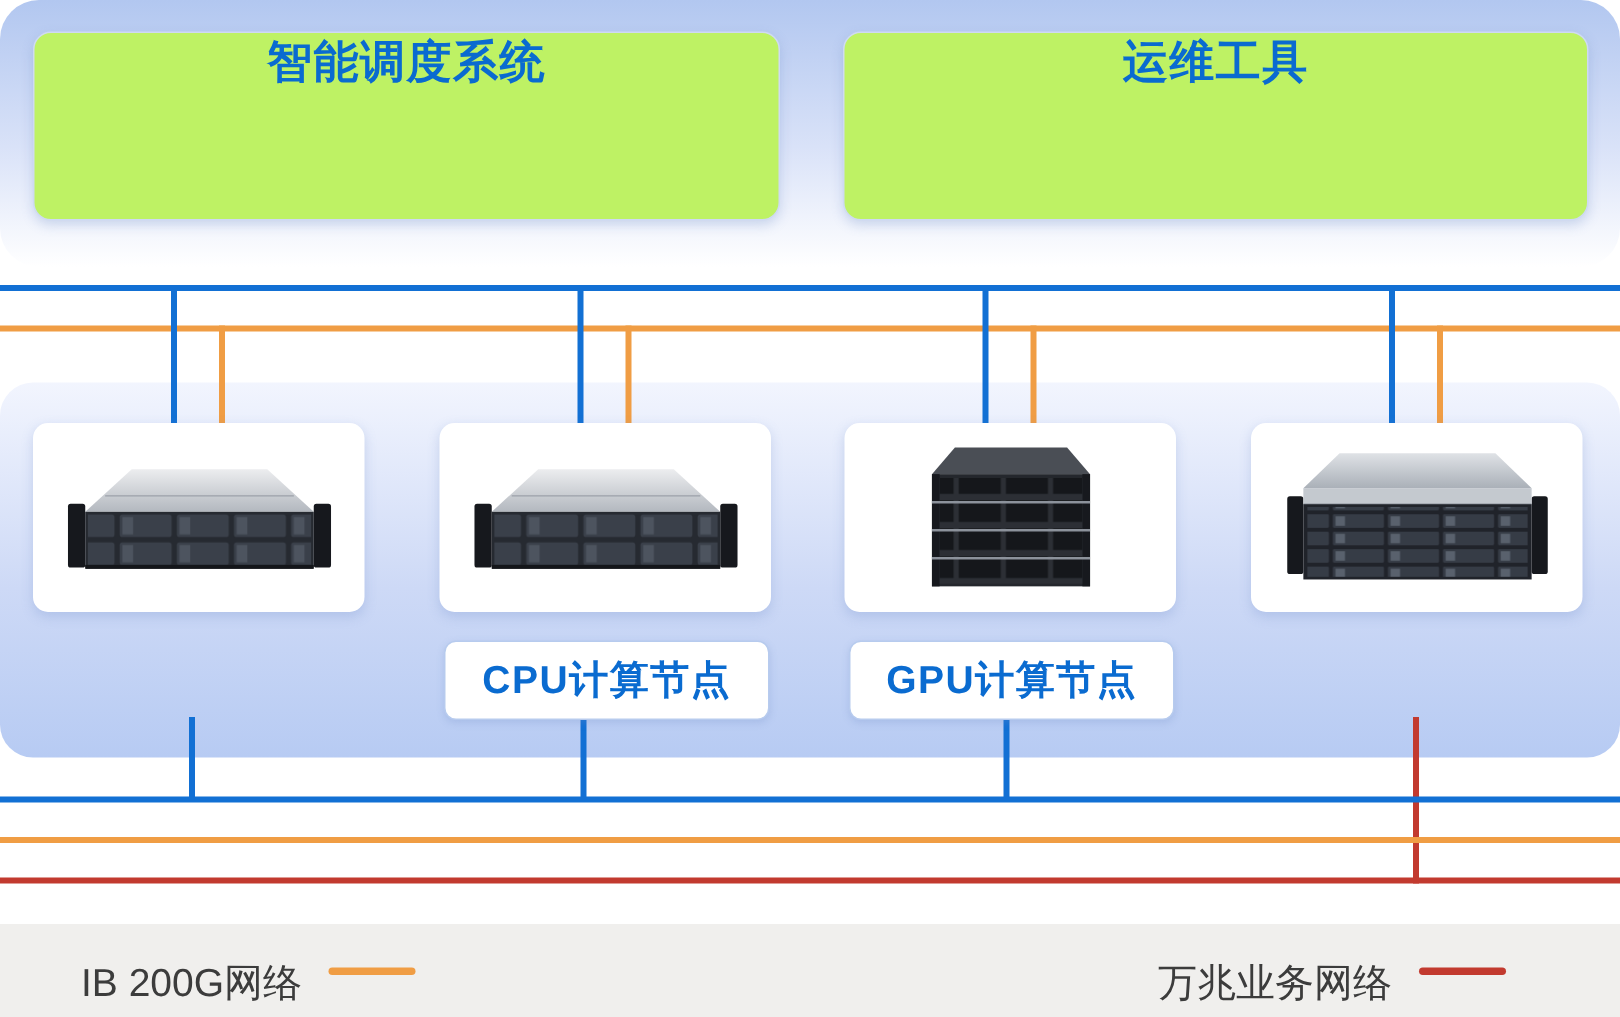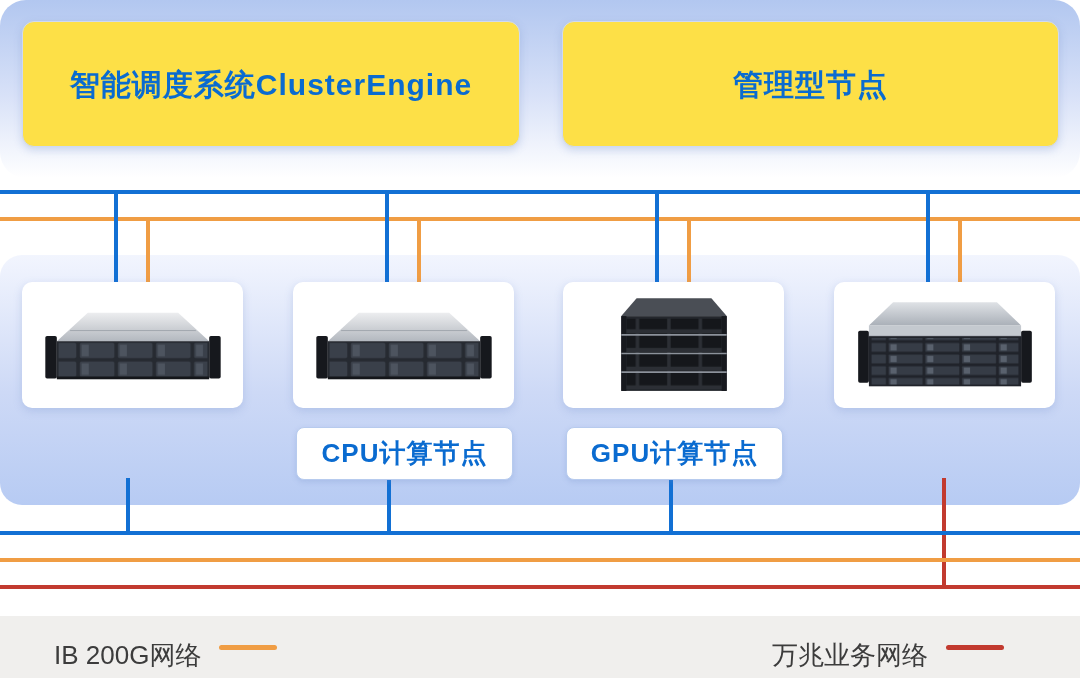--- a/index.html
+++ b/index.html
@@ -16,23 +16,23 @@
     position:absolute;left:0;top:255px;width:1080px;height:250px;border-radius:22px;
     background:linear-gradient(180deg,#f2f5fe 0%,#cdd9f6 55%,#b7cbf3 100%);
   }
   .legend-strip{
     position:absolute;left:0;top:616px;width:1080px;height:62px;background:#f0efed;
     display:flex;align-items:center;justify-content:space-between;
     padding:0 76px 0 54px;box-sizing:border-box;
   }
   
   .top-box{
-    position:absolute;top:21px;height:124px;background:#fde047;border:1px solid #cfdaf2;
+    position:absolute;top:21px;height:124px;background:#bef264;border:1px solid #cfdaf2;
     border-radius:12px;box-shadow:0 3px 8px rgba(110,140,200,.30);
-    display:flex;flex-direction:row;align-items:center;justify-content:center;
+    display:flex;flex-direction:column;align-items:center;justify-content:flex-start;
   }
   .top-box .zh,.top-box .en{
     color:#0a6bd0;font-weight:bold;font-size:30px;line-height:39px;letter-spacing:1px;
   }
   
   .hline{position:absolute;left:0;width:1080px;height:4px;}
   .vline{position:absolute;width:4px;}
   
   .node-img-box{
     position:absolute;top:282px;width:221px;height:126px;background:#ffffff;
@@ -99,24 +99,23 @@
   <div class="vline" style="left: 387px; top: 478px; height: 56px; background-color: rgb(18, 112, 212);"></div>
   <div class="vline" style="left: 669px; top: 478px; height: 56px; background-color: rgb(18, 112, 212);"></div>
   <div class="vline" style="left: 942px; top: 478px; height: 111px; background-color: rgb(194, 58, 47);"></div>
 
   <div class="hline" style="top: 531px; background-color: rgb(18, 112, 212);"></div>
   <div class="hline" style="top: 558px; background-color: rgb(240, 157, 68);"></div>
   <div class="hline" style="top: 585px; background-color: rgb(194, 58, 47);"></div>
 
   <div class="top-box" style="left:22px;width:496px">
     <div class="zh">智能调度系统</div>
-    <div class="en">ClusterEngine</div>
   </div>
   <div class="top-box" style="left:562px;width:495px">
-    <div class="zh">管理型节点</div>
+    <div class="zh">运维工具</div>
   </div>
 
   <div class="node-img-box" style="left:22px">
     <svg viewBox="0 0 210 92" width="186">
       <rect x="6" y="36" width="13" height="48" rx="2" fill="#16181d"></rect>
       <rect x="191" y="36" width="13" height="48" rx="2" fill="#16181d"></rect>
       <polygon points="19,42 191,42 156,10 54,10" fill="url(#lidGrad)"></polygon>
       <line x1="34" y1="30" x2="176" y2="30" stroke="#9ba1a9" stroke-width="1"></line>
       <rect x="19" y="42" width="172" height="42" fill="#262a31"></rect>
       <rect x="21" y="43" width="168" height="40" fill="url(#bays)"></rect>

